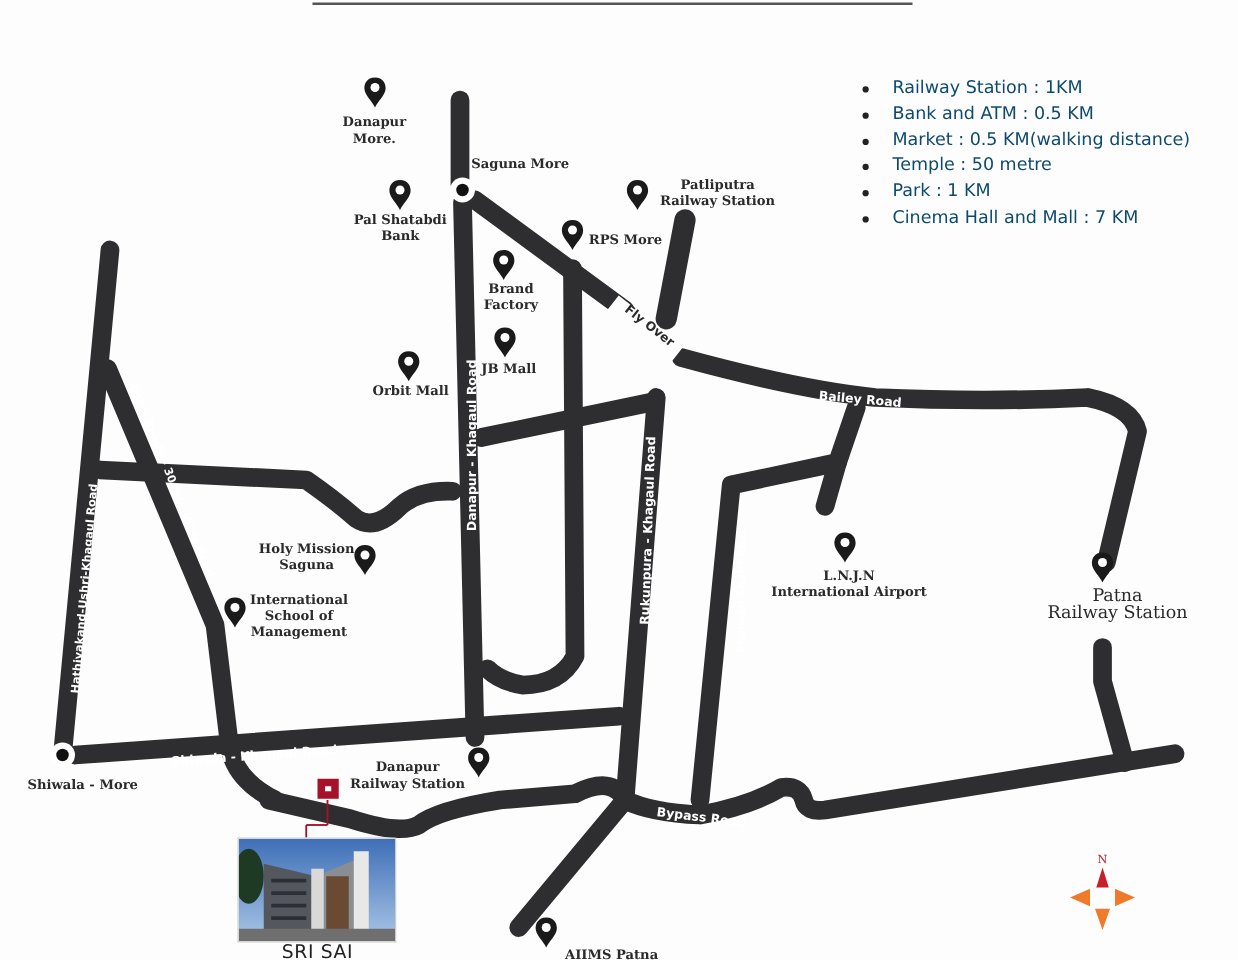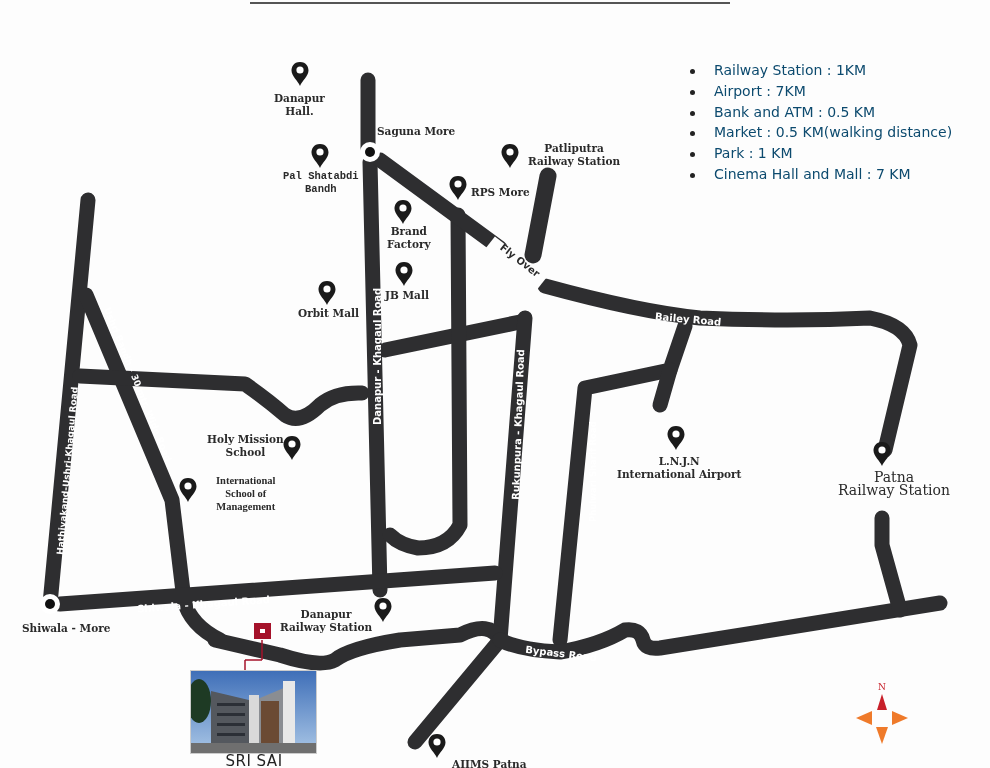--- a/index.html
+++ b/index.html
@@ -114,43 +114,43 @@
     <text x="0" y="-28" text-anchor="middle" font-family="DejaVu Serif,serif" font-size="9" fill="#c8202a">N</text>
     <path d="M0,-24 L-5,-8 L5,-8 Z" fill="#c8202a"></path>
     <path d="M-26,0 L-10,-7 L-10,7 Z" fill="#ef7a2a"></path>
     <path d="M26,0 L10,-7 L10,7 Z" fill="#ef7a2a"></path>
     <path d="M0,26 L-6,9 L6,9 Z" fill="#ef7a2a"></path>
   </g>
 </svg>
 
 <div class="poi" style="left:274px;top:92px;">
   <div>Danapur</div>
-  <div>Hall.</div>
+  <div>More.</div>
 </div>
 <div class="poi left" style="left:377px;top:125px;">Saguna More</div>
-<div class="poi" style="left:283px;top:170px;font-family:Liberation Mono, monospace;">
+<div class="poi" style="left:283px;top:170px;">
   <div>Pal Shatabdi</div>
-  <div>Bandh</div>
+  <div>Bank</div>
 </div>
 <div class="poi" style="left:528px;top:142px;">
   <div>Patliputra</div>
   <div>Railway Station</div>
 </div>
 <div class="poi left" style="left:471px;top:186px;">RPS More</div>
 <div class="poi" style="left:387px;top:225px;">
   <div>Brand</div>
   <div>Factory</div>
 </div>
 <div class="poi" style="left:385px;top:289px;">JB Mall</div>
 <div class="poi" style="left:298px;top:307px;">Orbit Mall</div>
 <div class="poi" style="left:207px;top:433px;">
   <div>Holy Mission</div>
-  <div>School</div>
-</div>
-<div class="poi" style="left:216px;top:474px;font-family:Liberation Serif, serif;">
+  <div>Saguna</div>
+</div>
+<div class="poi" style="left:200px;top:474px;">
   <div>International</div>
   <div>School of</div>
   <div>Management</div>
 </div>
 <div class="poi" style="left:617px;top:455px;">
   <div>L.N.J.N</div>
   <div>International Airport</div>
 </div>
 <div class="poi" style="left:838px;top:471px;font-weight:normal;font-size:14px;">
   <div>Patna</div>
@@ -159,23 +159,23 @@
 <div class="poi left" style="left:22px;top:622px;">Shiwala - More</div>
 <div class="poi" style="left:280px;top:608px;">
   <div>Danapur</div>
   <div>Railway Station</div>
 </div>
 <div class="poi left" style="left:452px;top:758px;">AIIMS  Patna</div>
 
 <div class="legend">
   <ul>
     <li>Railway Station : 1KM</li>
-    <li>Airport : 7KM</li>
     <li>Bank and ATM : 0.5 KM</li>
     <li>Market : 0.5 KM(walking distance)</li>
+    <li>Temple : 50 metre</li>
     <li>Park : 1 KM</li>
     <li>Cinema Hall and Mall : 7 KM</li>
   </ul>
 </div>
 
 <div class="photo">
   <svg width="125" height="82" viewBox="0 0 125 82" xmlns="http://www.w3.org/2000/svg">
     <defs>
       <linearGradient id="sky" x1="0" y1="0" x2="0" y2="1">
         <stop offset="0" stop-color="#3f6fb8"></stop>

